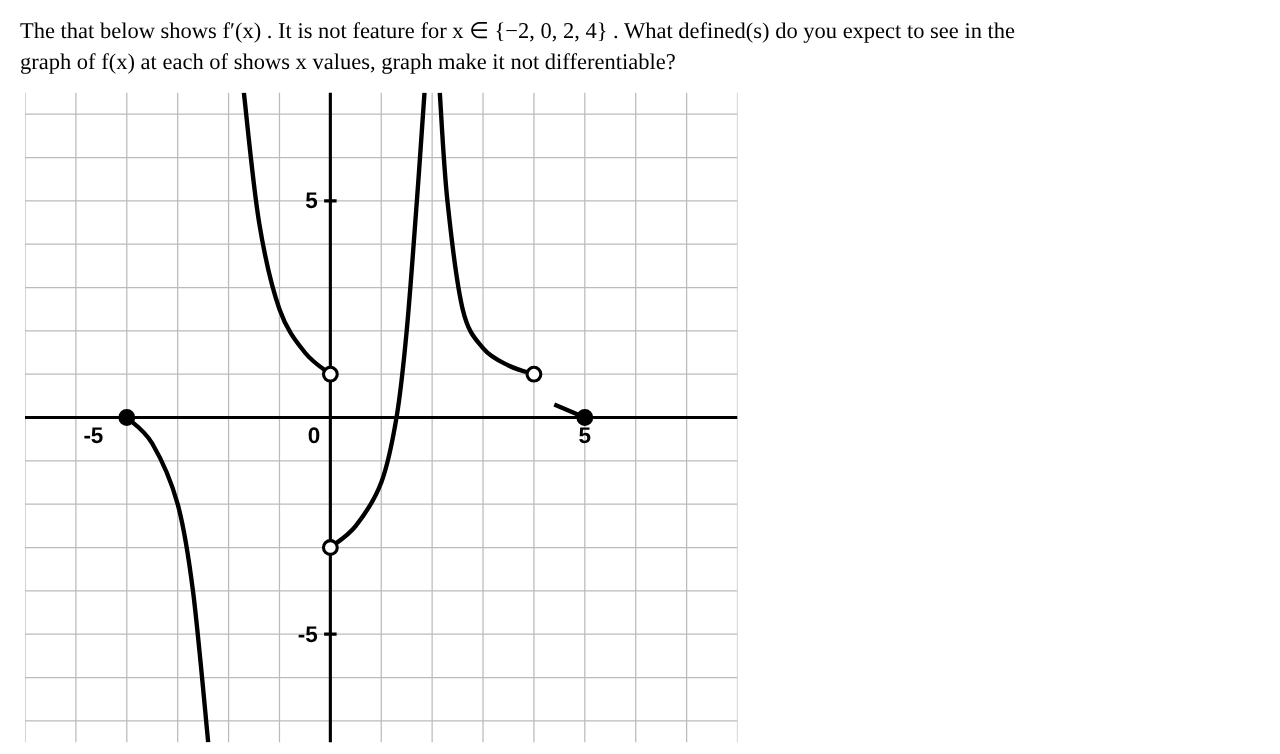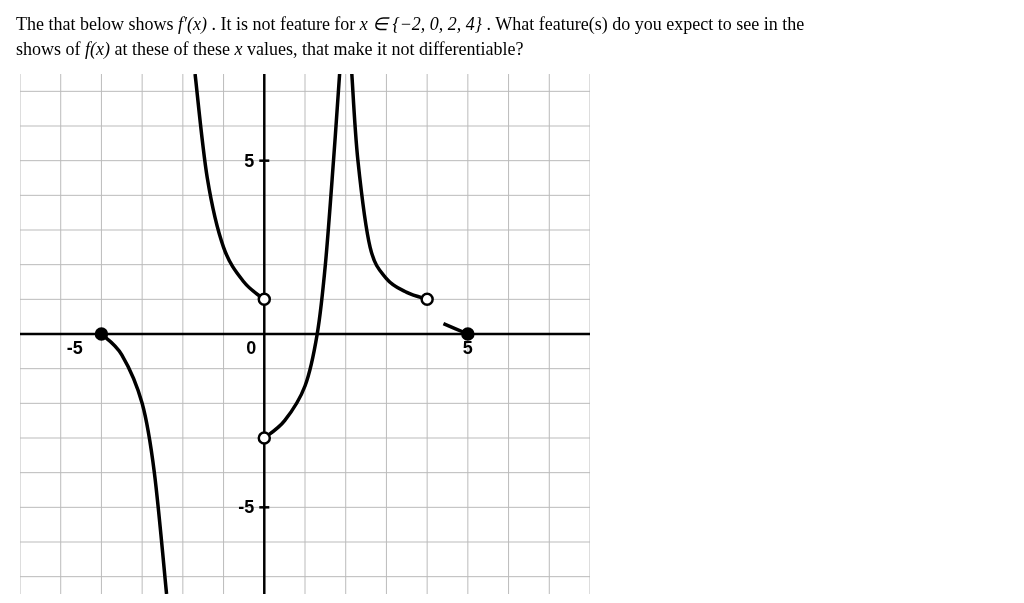--- a/index.html
+++ b/index.html
@@ -9,48 +9,48 @@
       background: #fff;
       color: #000;
       width: 1024px;
       height: 603px;
       padding: 12px 16px;
     }
     .question-text {
       line-height: 1.4;
       margin-bottom: 12px;
     }
-    .math-var { font-style: italic; }
+    .math-var { }
     .graph-container {
       margin-top: 6px;
       margin-left: 4px;
     }
     svg { display: block; }
     .grid-line { stroke: #bbb; stroke-width: 1; }
     .axis-line { stroke: #000; stroke-width: 2.5; }
     .curve { stroke: #000; stroke-width: 3.5; fill: none; }
     .axis-label { font-family: Arial, Helvetica, sans-serif; font-size: 18px; font-weight: bold; fill: #000; }
     .open-pt { fill: #fff; stroke: #000; stroke-width: 2.5; }
     .closed-pt { fill: #000; stroke: #000; stroke-width: 2.5; }
   </style>
 </head>
 <body>
 
 <div class="question-text">
   <span>The that below shows </span>
   <span class="math-var">f′(x)</span>
   <span>. It is not feature for </span>
   <span class="math-var">x ∈ {−2, 0, 2, 4}</span>
-  <span>. What feature(s) do you expect to see in the</span>
+  <span>. What defined(s) do you expect to see in the</span>
   <br>
-  <span>shows of </span>
+  <span>graph of </span>
   <span class="math-var">f(x)</span>
-  <span> at these of these </span>
+  <span> at each of shows </span>
   <span class="math-var">x</span>
-  <span> values, that make it not differentiable?</span>
+  <span> values, graph make it not differentiable?</span>
 </div>
 
 <div class="graph-container">
   <svg width="570" height="520" viewBox="0 0 570 520">
     <defs>
       <clipPath id="plotClip">
           <rect x="0" y="0" width="570" height="520"></rect>
         </clipPath>
     </defs>
     <g id="grid-g">

